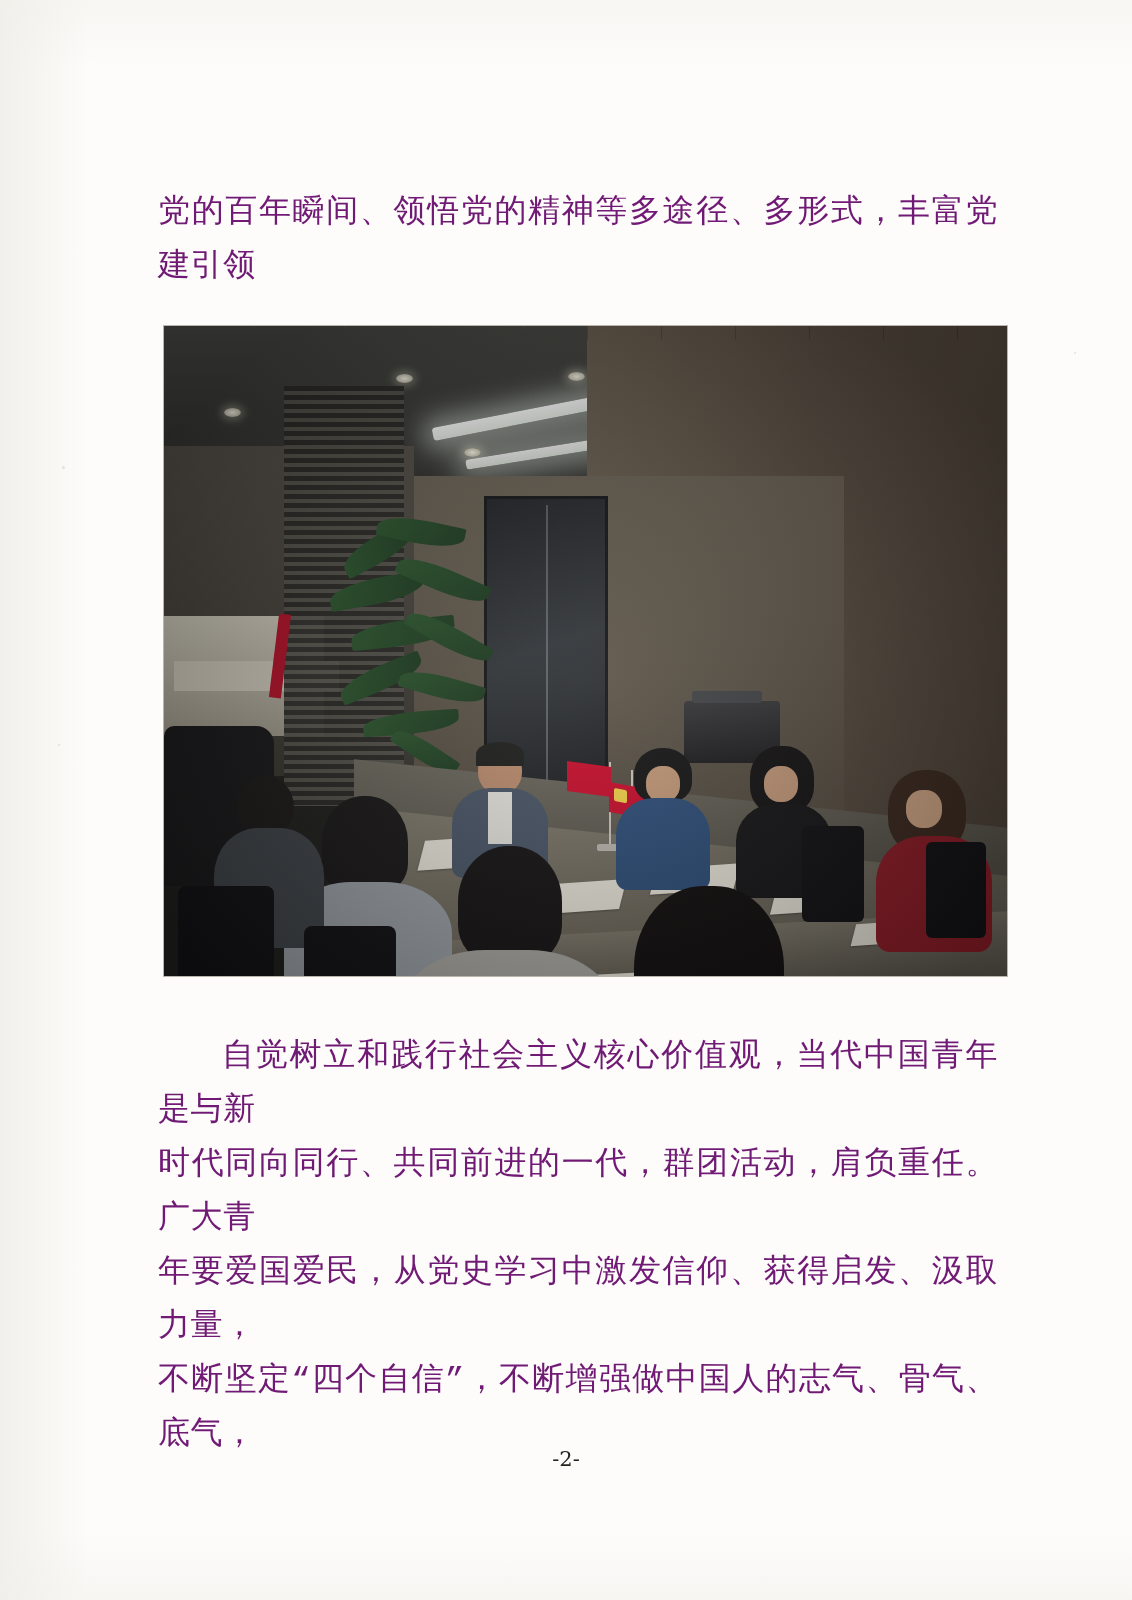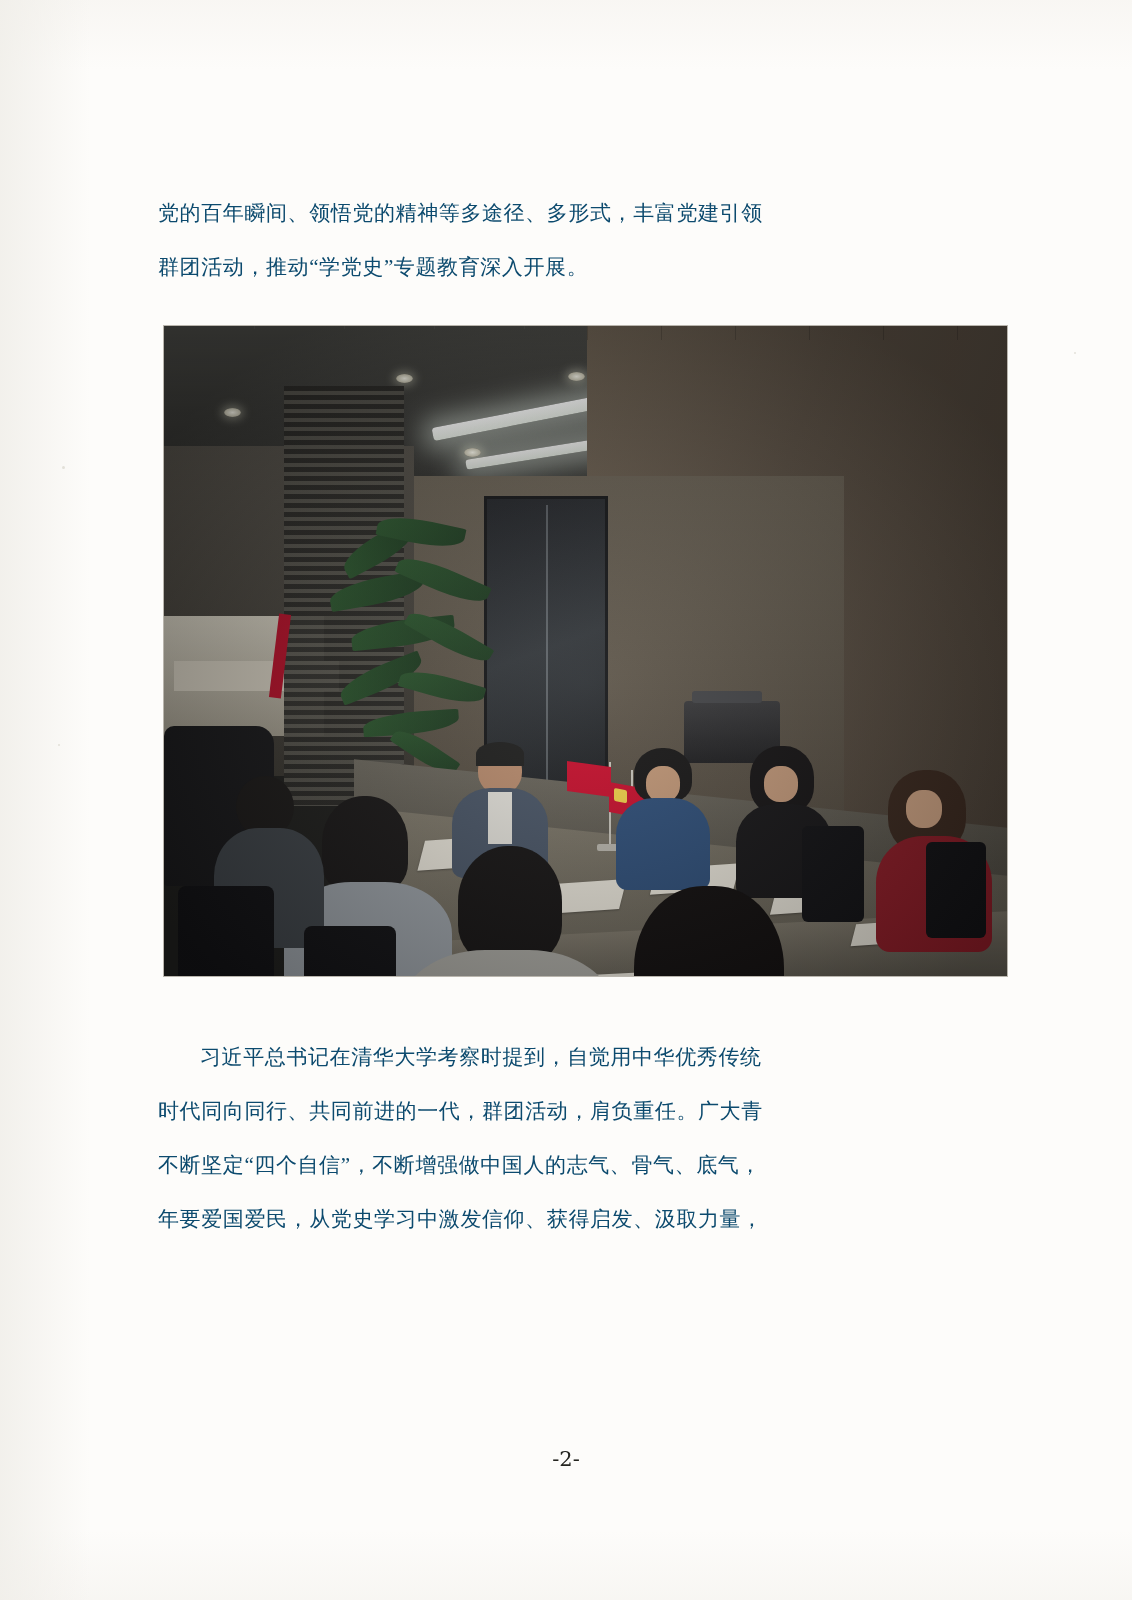--- a/index.html
+++ b/index.html
@@ -35,27 +35,27 @@
     opacity: .7;
   }
   .content {
     position: absolute;
     left: 152px;
     top: 0;
     width: 848px;
     height: 1600px;
   }
   .para {
-    font-size: 21px;
+    font-size: 32px;
     line-height: 54px;
-    color: #0c4a6e;
+    color: #701a75;
     letter-spacing: 0.6px;
     text-align: justify;
     text-justify: inter-character;
-    font-family: Liberation Serif, serif;
+    font-family: Liberation Mono, monospace;
   }
   .para-top {
     position: absolute;
     top: 186px;
     left: 6px;
     width: 840px;
   }
   .para-top .l2 { text-indent: 0; }
   .photo-wrap {
     position: absolute;
@@ -242,21 +242,20 @@
   <div class="page-tint"></div>
 
   <div class="speck" style="left:62px;top:466px;width:3px;height:3px;"></div>
   <div class="speck" style="left:58px;top:744px;width:2px;height:2px;"></div>
   <div class="speck" style="left:1074px;top:352px;width:2px;height:2px;"></div>
 
   <div class="content">
 
     <div class="para para-top">
       <div>党的百年瞬间、领悟党的精神等多途径、多形式，丰富党建引领</div>
-      <div class="l2">群团活动，推动“学党史”专题教育深入开展。</div>
     </div>
 
     <div class="photo-wrap">
       <div class="scene">
 
         <div class="ceiling"></div>
         <div class="ceiling-grid"></div>
 
         <div class="light lt-long1"></div>
         <div class="light lt-long2"></div>
@@ -370,21 +369,21 @@
         <div class="chair" style="left:14px;top:560px;width:96px;height:120px;"></div>
         <div class="chair" style="left:140px;top:600px;width:92px;height:110px;"></div>
         <div class="chair" style="left:638px;top:500px;width:62px;height:96px;border-radius:6px;"></div>
         <div class="chair" style="left:762px;top:516px;width:60px;height:96px;border-radius:6px;"></div>
 
         <div class="shadow-overlay"></div>
       </div>
     </div>
 
     <div class="para para-bottom">
-      <div class="indent">习近平总书记在清华大学考察时提到，自觉用中华优秀传统</div>
+      <div class="indent">自觉树立和践行社会主义核心价值观，当代中国青年是与新</div>
       <div>时代同向同行、共同前进的一代，群团活动，肩负重任。广大青</div>
+      <div>年要爱国爱民，从党史学习中激发信仰、获得启发、汲取力量，</div>
       <div>不断坚定“四个自信”，不断增强做中国人的志气、骨气、底气，</div>
-      <div>年要爱国爱民，从党史学习中激发信仰、获得启发、汲取力量，</div>
     </div>
   </div>
 
   <div class="footer">-2-</div>
 </div>
 
 </body></html>

